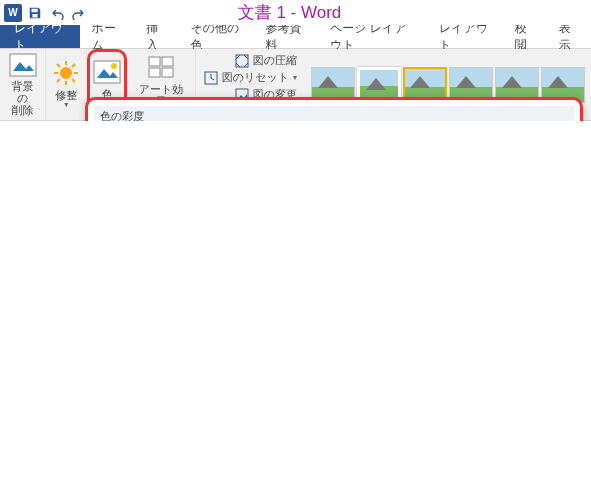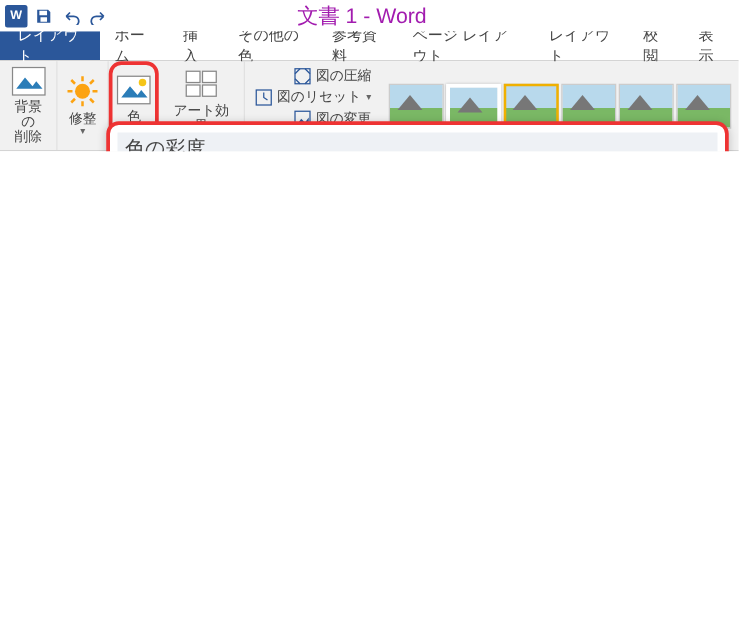--- a/index.html
+++ b/index.html
@@ -21,21 +21,21 @@
 .color-wrap { border: 3px solid #e33; border-radius: 10px; padding: 2px; }
 .color-btn { width: 30px; display: flex; flex-direction: column; align-items: center; }
 .small-cmds { display: flex; flex-direction: column; gap: 2px; padding: 4px 8px; font-size: 11px; color: #444; align-items: flex-end; }
 .small-cmds .cmd { display: flex; align-items: center; gap: 4px; white-space: nowrap; }
 .styles { display: flex; align-items: center; gap: 2px; padding: 4px 6px; }
 .style-thumb { width: 44px; height: 36px; border: 1px solid #ccc; background: linear-gradient(to bottom, #b8d9ec 55%, #7ab865 55%); position: relative; }
 .style-thumb::before { content: ""; position: absolute; left: 6px; top: 8px; width: 0; height: 0; border-left: 10px solid transparent; border-right: 10px solid transparent; border-bottom: 12px solid #777; }
 .style-thumb.sel { outline: 2px solid #f0b000; outline-offset: -2px; }
 .style-thumb.soft { border: 3px solid #fff; box-shadow: 0 0 2px rgba(0,0,0,.3); width: 44px; height: 36px; }
 .dropdown { position: absolute; left: 85px; top: 48px; width: 498px; background: #fff; border: 3px solid #e33; border-radius: 10px; z-index: 10; padding: 6px 6px 10px; box-shadow: 0 2px 8px rgba(0,0,0,.2); }
-.section-hdr { background: #eef1f5; padding: 3px 6px; font-size: 16px; color: #444; }
+.section-hdr { background: #eef1f5; padding: 3px 6px; font-size: 11px; color: #444; }
 .thumb-row { display: flex; gap: 2px; padding: 4px 2px; align-items: center; }
 .row-icon { width: 18px; height: 32px; display: flex; align-items: center; justify-content: center; flex-shrink: 0; }
 .pthumb { width: 64px; height: 40px; border: 1px solid #ddd; background: #999; position: relative; overflow: hidden; cursor: pointer; flex-shrink: 0; }
 .wide { width: 90px; height: 48px; }
 .pthumb.sel { outline: 2px solid #f0b000; outline-offset: 0; }
 .rose { position: absolute; left: 42%; top: 30%; width: 24px; height: 20px; border-radius: 50% 50% 45% 45%; }
 .rose::after { content: ""; position: absolute; left: -4px; bottom: -6px; width: 14px; height: 10px; border-radius: 50%; transform: rotate(-20deg); }
 
 .bg-gray { background: radial-gradient(circle at 35% 35%, #c9c9c9, #8a8a8a); }
 .bg-blur { background: radial-gradient(circle at 35% 35%, #c8b8a8, #928578); }

